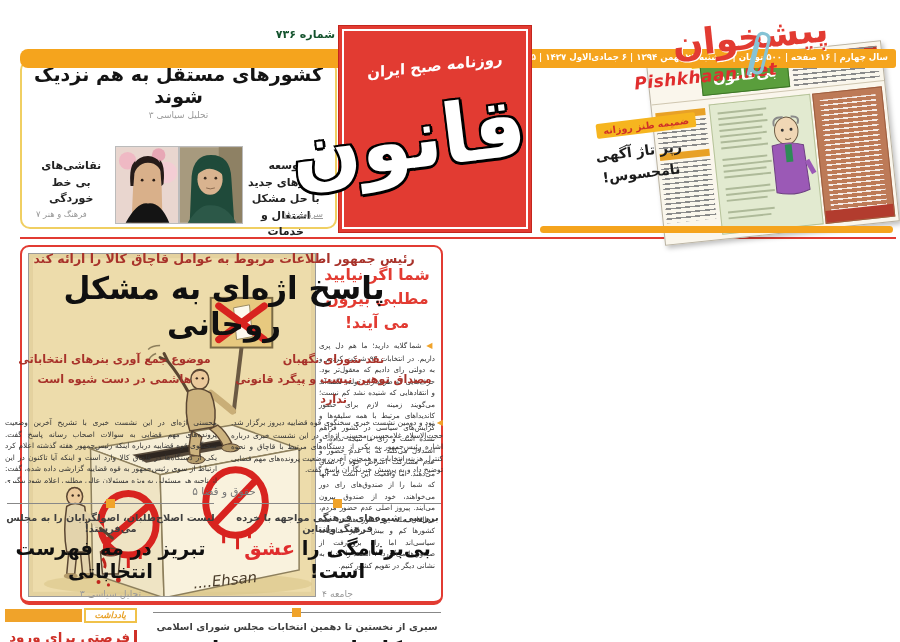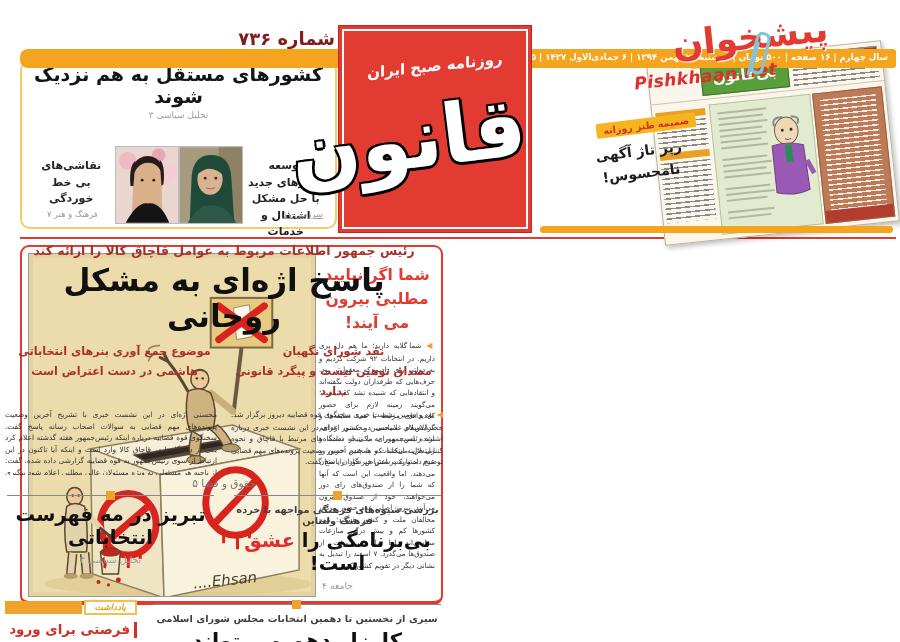--- a/index.html
+++ b/index.html
@@ -1,35 +1,35 @@
 <!DOCTYPE html>
 <html lang="fa"><head>
 <meta charset="utf-8">
 <style>
   * { margin:0; padding:0; box-sizing:border-box; }
   html,body { background:#ffffff; }
   body { font-family:"DejaVu Sans", sans-serif; }
   #page { position:relative; width:900px; height:642px; background:#fff; overflow:hidden; direction:rtl; }
 
   
-  .issue-label { position:absolute; top:28px; right:565px; font-size:18px; font-weight:bold; color:#7f1d1d; letter-spacing:1px; }
+  .issue-label { position:absolute; top:28px; right:565px; font-size:11px; font-weight:bold; color:#14532d; letter-spacing:1px; }
   .info-bar { position:absolute; top:49px; right:4px; left:20px; height:19px; background:#f5a41d; border-radius:8px 3px 3px 8px; z-index:3; }
   .info-bar .txt { position:absolute; right:8px; top:3px; width:310px; text-align:center; font-size:8.6px; font-weight:bold; color:#fff; white-space:nowrap; }
 
   
   .lead-box { position:absolute; top:60px; left:20px; width:317px; height:169px; border:2px solid #f0cf62; border-radius:10px; background:#fff; z-index:2; text-align:center; }
   .lead-kicker { margin-top:16px; font-size:10.5px; font-weight:bold; color:#4a4a4a; }
   .lead-headline { margin-top:1px; font-size:19px; font-weight:900; color:#141414; }
   .lead-ref { margin-top:3px; font-size:9px; color:#9a9a9a; }
   .lead-photos { position:absolute; left:6px; right:6px; bottom:6px; top:84px; display:flex; flex-direction:row; align-items:stretch; }
   .teaser { flex:1; position:relative; padding:4px 4px 14px 4px; }
   .teaser .t-title { font-size:11px; font-weight:bold; color:#222; line-height:1.5; margin-top:8px; }
   .teaser .t-ref { position:absolute; bottom:2px; font-size:8.3px; color:#9a9a9a; }
   .teaser.right .t-ref { right:6px;text-decoration:underline; }
-  .teaser.left .t-ref { left:19px; }
+  .teaser.left .t-ref { left:8px; }
   .photo { width:64px; height:78px; border:1px solid #bbb; background:#ddd; flex:0 0 auto; }
   .photo svg { display:block; width:100%; height:100%; }
 
   
   .masthead { position:absolute; top:25px; right:368px; width:194px; height:208px; background:#e23b32; border:1px solid #c4261d; padding:3px; z-index:4; }
   .masthead .inner { width:100%; height:100%; background:#e23b32; border:2px solid #ffffff; position:relative; text-align:center; }
   .masthead .tagline { margin-top:26px; color:#fff; font-size:15px; font-weight:bold; transform:rotate(-6deg) skewX(-6deg); }
   .masthead .title { position:absolute; left:0; right:0; top:58px; color:#fff; font-size:82px; font-weight:900; transform:rotate(-7deg);
       text-shadow:-2px -2px 0 #000, 2px -2px 0 #000, -2px 2px 0 #000, 2px 2px 0 #000, 0 3px 0 #000, 3px 0 0 #000; }
 
@@ -63,21 +63,21 @@
   .left-frame { position:absolute; top:245px; left:20px; width:423px; height:360px; border:2px solid #e23b32; border-bottom-width:4px; border-radius:9px; background:#fff; }
   .opinion { position:absolute; top:0; bottom:0; left:297px; width:116px; }
   .opinion-headline { margin-top:16px; text-align:center; font-size:15.5px; font-weight:900; color:#e23b32; line-height:1.55; }
   .opinion-body { margin-top:5px; font-size:7.1px; line-height:1.62; color:#333; text-align:justify; direction:rtl; }
   .marker { color:#f0a32a; font-size:8px; }
   .cartoon-wrap { position:absolute; top:6px; left:6px; width:288px; height:344px; border:1px solid #9a9a9a; background:#eddcab; }
   .cartoon-wrap svg { display:block; width:100%; height:100%; }
 
   
   .right-col { position:absolute; top:243px; right:457px; width:438px; direction:rtl; }
-  .rc-kicker { margin-top:0; text-align:center; font-size:12.5px; font-weight:bold; color:#a8322a; }
+  .rc-kicker { margin-top:8px; text-align:center; font-size:12.5px; font-weight:bold; color:#a8322a; }
   .rc-headline { margin-top:4px; text-align:center; font-size:31px; font-weight:900; color:#101010; letter-spacing:-.5px; }
   .rc-subheads { margin-top:8px; display:flex; }
   .rc-subheads .sub { flex:1; text-align:center; font-size:11.2px; font-weight:bold; color:#a8322a; line-height:1.8; }
   .rc-body { margin-top:7px; display:flex; gap:14px; height:66px; overflow:hidden; }
   .rc-body .col { flex:1; font-size:7.4px; line-height:1.55; color:#333; text-align:justify; }
   .rc-secref { margin-top:2px; text-align:center; font-size:10.5px; color:#777; }
   .divider { position:relative; height:9px; }
   .divider .line { position:absolute; left:2px; right:2px; top:4px; height:1px; background:#888; }
   .divider .sq { position:absolute; left:50%; top:0; width:9px; height:9px; margin-left:-5px; background:#f0a32a; }
   .row2 { margin-top:2px; display:flex; gap:16px; }
@@ -309,21 +309,21 @@
   <div class="right-col">
     <div class="rc-kicker">رئیس جمهور اطلاعات مربوط به عوامل قاچاق کالا را ارائه کند</div>
     <div class="rc-headline">پاسخ اژه‌ای به مشکل روحانی</div>
     <div class="rc-subheads">
       <div class="sub">
         <div>نقد شورای نگهبان</div>
         <div>مصداق توهین نیست و پیگرد قانونی ندارد</div>
       </div>
       <div class="sub">
         <div>موضوع جمع آوری بنرهای انتخاباتی</div>
-        <div>هاشمی در دست اعتراض است</div>
+        <div>هاشمی در دست شیوه است</div>
       </div>
     </div>
     <div class="rc-body">
       <div class="col">
         <span class="marker">◀</span>
         <span>نود و دومین نشست خبری سخنگوی قوه قضاییه دیروز برگزار شد. حجت‌الاسلام غلامحسین محسنی اژه‌ای در این نشست خبری درباره اشاره رئیس‌جمهور به یکی از دستگاه‌های مرتبط با قاچاق و نحوه کنترل هزینه انتخابات و همچنین آخرین وضعیت پرونده‌های مهم قضایی توضیح داد و به پرسش خبرنگاران پاسخ گفت.</span>
       </div>
       <div class="col">
         <span>محسنی اژه‌ای در این نشست خبری با تشریح آخرین وضعیت پرونده‌های مهم قضایی به سوالات اصحاب رسانه پاسخ گفت. سخنگوی قوه قضاییه درباره اینکه رئیس‌جمهور هفته گذشته اعلام کرد یکی از دستگاه‌ها در قاچاق کالا وارد است و اینکه آیا تاکنون در این ارتباط از سوی رئیس‌جمهور به قوه قضاییه گزارشی داده شده، گفت: از ناحیه هر مسئولی به ویژه مسئولان عالی مطلبی اعلام شود پیگیری می‌شود.</span>
       </div>
@@ -338,20 +338,21 @@
           </div>
         <div class="blk-kicker">بررسی شیوه‌های فرهنگی مواجهه با خرده فرهنگ ولنتاین</div>
         <div class="blk-headline"><span>بی‌برنامگی را </span><span class="hl">عشق</span><span> است!</span></div>
         <div class="blk-ref">جامعه ۴</div>
       </div>
       <div class="block">
         <div class="divider">
             <span class="line"></span>
             <span class="sq"></span>
           </div>
+        <div class="blk-kicker">لیست اصلاح‌طلبان، اصولگرایان را به مجلس می‌فرستد!</div>
         <div class="blk-headline">تبریز در مه فهرست انتخاباتی</div>
         <div class="blk-ref">تحلیل سیاسی ۳</div>
       </div>
     </div>
 
     <div class="row3">
       <div class="turnout">
         <div class="divider">
             <span class="line"></span>
             <span class="sq"></span>

